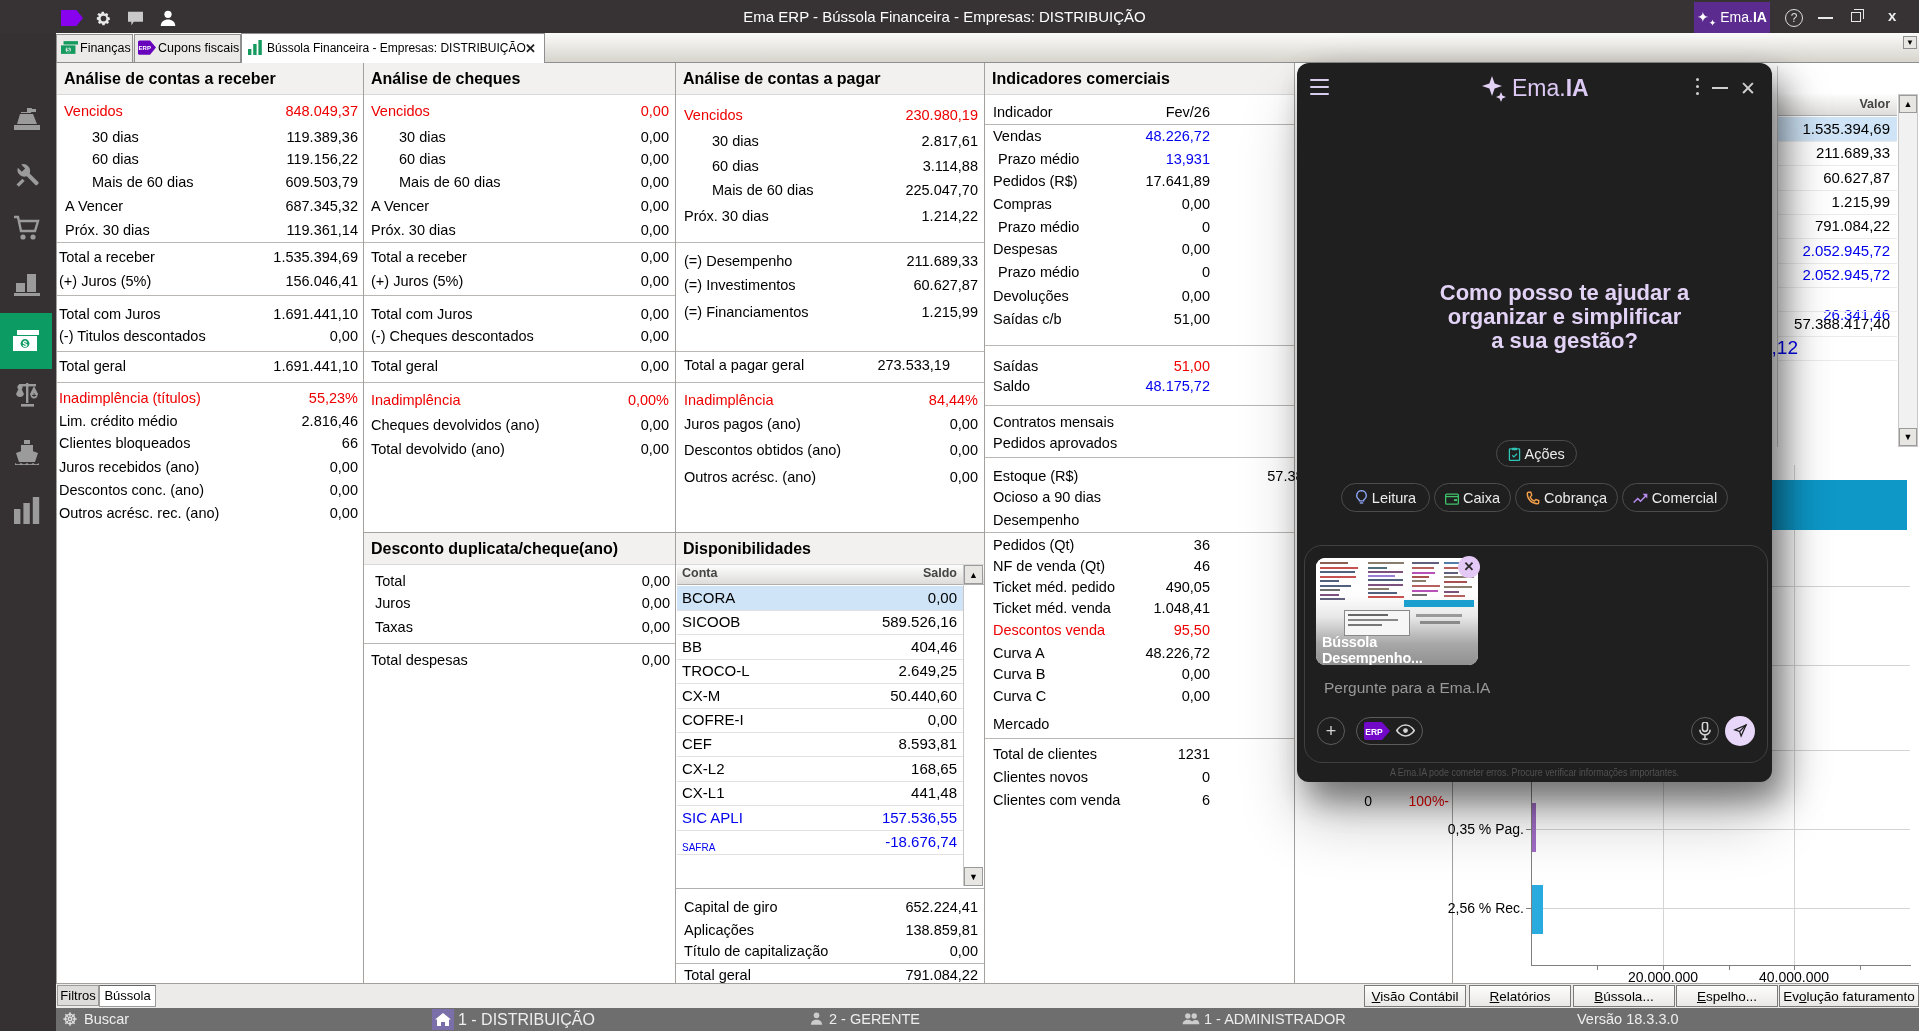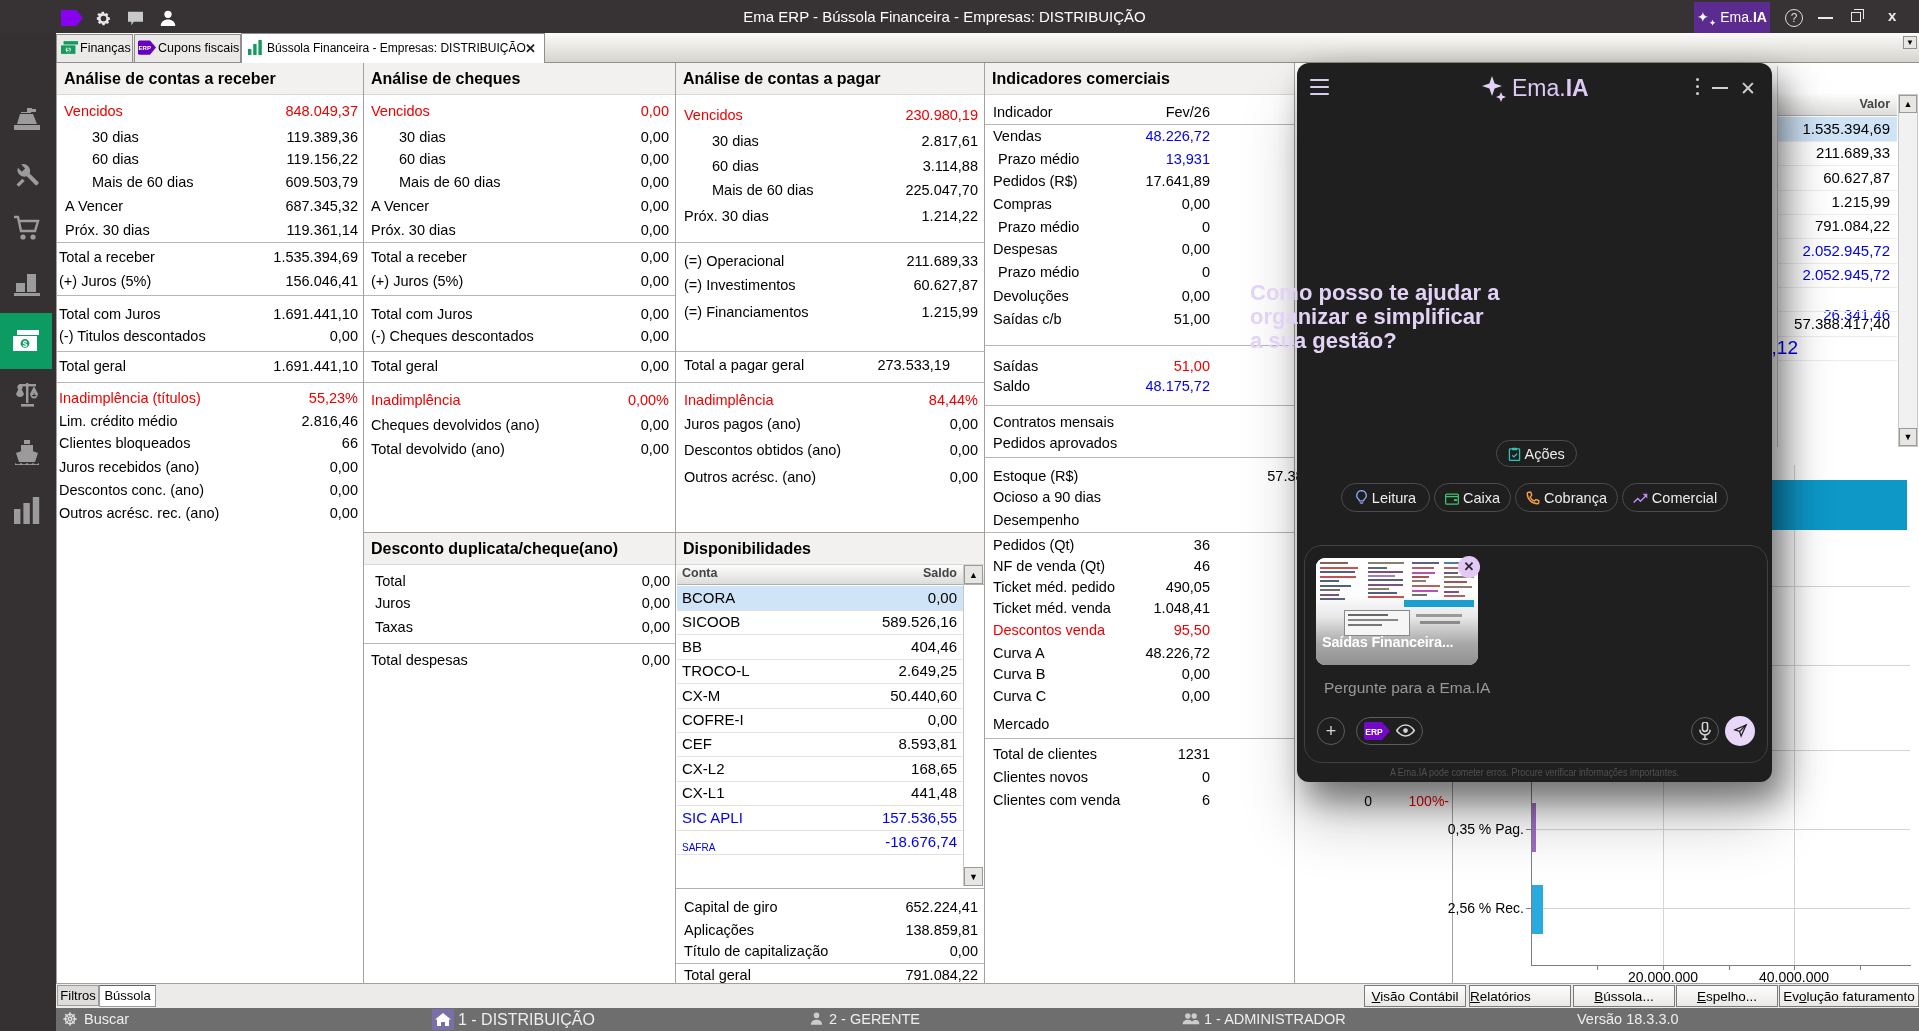--- a/index.html
+++ b/index.html
@@ -206,21 +206,21 @@
 <div class="v b red" style="left:758px;top:104px;width:220px">230.980,19</div>
 <div class="r " style="left:712px;top:130px">30 dias</div>
 <div class="v " style="left:758px;top:130px;width:220px">2.817,61</div>
 <div class="r " style="left:712px;top:155px">60 dias</div>
 <div class="v " style="left:758px;top:155px;width:220px">3.114,88</div>
 <div class="r " style="left:712px;top:179px">Mais de 60 dias</div>
 <div class="v " style="left:758px;top:179px;width:220px">225.047,70</div>
 <div class="r " style="left:684px;top:205px">Próx. 30 dias</div>
 <div class="v " style="left:758px;top:205px;width:220px">1.214,22</div>
 <div class="hl" style="left:676px;top:242px;width:308px;background:#b9b6b3"></div>
-<div class="r " style="left:684px;top:250px">(=) Operacional</div>
+<div class="r " style="left:684px;top:250px">(=) Desempenho</div>
 <div class="v " style="left:758px;top:250px;width:220px">211.689,33</div>
 <div class="r " style="left:684px;top:274px">(=) Investimentos</div>
 <div class="v " style="left:758px;top:274px;width:220px">60.627,87</div>
 <div class="r " style="left:684px;top:301px">(=) Financiamentos</div>
 <div class="v " style="left:758px;top:301px;width:220px">1.215,99</div>
 <div class="hl" style="left:676px;top:351px;width:308px;background:#b9b6b3"></div>
 <div class="r b" style="left:684px;top:354px">Total a pagar geral</div>
 <div class="v b" style="left:730px;top:354px;width:220px">273.533,19</div>
 <div class="hl" style="left:676px;top:382px;width:308px;background:#b9b6b3"></div>
 <div class="r red" style="left:684px;top:389px">Inadimplência</div>
@@ -392,21 +392,21 @@
 <div class="v" style="left:1404px;top:818px;width:120px;font-size:14px">0,35 % Pag.</div>
 <div class="v" style="left:1404px;top:897px;width:120px;font-size:14px">2,56 % Rec.</div>
 <div class="v" style="left:1340px;top:790px;width:32px;font-size:14px">0</div>
 <div class="v red" style="left:1389px;top:790px;width:60px;font-size:14px">100%-</div>
 <div class="abs" style="left:1613px;top:969px;width:100px;text-align:center;font-size:14px">20.000.000</div>
 <div class="abs" style="left:1744px;top:969px;width:100px;text-align:center;font-size:14px">40.000.000</div>
 <div class="abs" style="left:56px;top:984px;width:1863px;height:24px;background:#ecebe9"></div>
 <div class="abs" style="left:57px;top:985px;width:42px;height:21px;background:#dddcda;border:1px solid #9a9a9a;font-size:13px;text-align:center;line-height:20px">Filtros</div>
 <div class="abs" style="left:99px;top:985px;width:57px;height:22px;background:#fff;border:1px solid #9a9a9a;border-top-color:#666;font-size:13px;text-align:center;line-height:20px">Bússola</div>
 <div class="abs" style="left:1364px;top:985px;width:102px;height:22px;background:linear-gradient(#fdfdfd,#e9e8e6);border:1px solid #7a7a7a;font-size:13.5px;text-align:center;line-height:21px"><u>V</u>isão Contábil</div>
-<div class="abs" style="left:1469px;top:985px;width:102px;height:22px;background:linear-gradient(#fdfdfd,#e9e8e6);border:1px solid #7a7a7a;font-size:13.5px;line-height:21px"><u>R</u>elatórios</div>
+<div class="abs" style="left:1469px;top:985px;width:102px;height:22px;background:linear-gradient(#fdfdfd,#e9e8e6);border:1px solid #7a7a7a;font-size:13.5px;text-align:center;line-height:21px"><u>R</u>elatórios</div>
 <div class="abs" style="left:1573px;top:985px;width:102px;height:22px;background:linear-gradient(#fdfdfd,#e9e8e6);border:1px solid #7a7a7a;font-size:13.5px;text-align:center;line-height:21px"><u>B</u>ússola...</div>
 <div class="abs" style="left:1676px;top:985px;width:102px;height:22px;background:linear-gradient(#fdfdfd,#e9e8e6);border:1px solid #7a7a7a;font-size:13.5px;text-align:center;line-height:21px"><u>E</u>spelho...</div>
 <div class="abs" style="left:1779px;top:985px;width:140px;height:22px;background:linear-gradient(#fdfdfd,#e9e8e6);border:1px solid #7a7a7a;font-size:13.5px;text-align:center;line-height:21px">Ev<u>o</u>lução faturamento</div>
 <div class="abs" style="left:56px;top:1008px;width:1863px;height:23px;background:#6e6e6e"></div>
 <div class="abs" style="left:0px;top:1008px;width:56px;height:23px;background:#353132"></div>
 <svg class="abs" style="left:62px;top:1011px" width="16" height="16" viewBox="0 0 24 24">
     <g fill="none" stroke="#ddd" stroke-width="2.2">
       <circle cx="12" cy="12" r="7"></circle>
       <circle cx="12" cy="12" r="2.5"></circle>
       <path d="M12 2v6M12 16v6M2 12h6M16 12h6M5 5l4 4M19 5l-4 4M5 19l4-4M19 19l-4-4"></path>
@@ -438,21 +438,21 @@
 <svg class="abs" style="left:1479px;top:74px" width="30" height="30" viewBox="0 0 30 30">
     <path fill="#e3d2f6" d="M13 2l2.6 7.4L23 12l-7.4 2.6L13 22l-2.6-7.4L3 12l7.4-2.6z"></path>
     <path fill="#e3d2f6" d="M22 18l1.4 3.6L27 23l-3.6 1.4L22 28l-1.4-3.6L17 23l3.6-1.4z"></path>
   </svg>
 <div class="abs" style="left:1512px;top:75px;font-size:23px;color:#dcc9f4">Ema.<b>IA</b></div>
 <div class="abs" style="left:1696px;top:78px;width:3px;height:3px;border-radius:50%;background:#cfcfcf"></div>
 <div class="abs" style="left:1696px;top:85px;width:3px;height:3px;border-radius:50%;background:#cfcfcf"></div>
 <div class="abs" style="left:1696px;top:92px;width:3px;height:3px;border-radius:50%;background:#cfcfcf"></div>
 <div class="abs" style="left:1712px;top:87px;width:16px;height:2px;background:#cfcfcf"></div>
 <div class="abs" style="left:1740px;top:77px;color:#cfcfcf;font-size:19px">✕</div>
-<div class="abs" style="left:1250px;top:281px;width:455px;text-align:left;font-size:22px;font-weight:bold;color:#e2d3f6;line-height:24px">Como posso te ajudar a<br>organizar e simplificar<br>a sua gestão?</div>
+<div class="abs" style="left:1337px;top:281px;width:455px;text-align:center;font-size:22px;font-weight:bold;color:#e2d3f6;line-height:24px">Como posso te ajudar a<br>organizar e simplificar<br>a sua gestão?</div>
 <div class="abs" style="left:1496px;top:440px;width:81px;height:27px;border:1px solid #4c4c4c;border-radius:14px;color:#ececec;font-size:14.5px;text-align:center;line-height:26px"><svg width="13" height="14" viewBox="0 0 20 22" style="vertical-align:-2px">
       <path fill="none" stroke="#2ec4b6" stroke-width="2" d="M6 3H3a1 1 0 00-1 1v16a1 1 0 001 1h14a1 1 0 001-1V4a1 1 0 00-1-1h-3"></path>
       <rect x="6" y="1" width="8" height="4" rx="1" fill="#2ec4b6"></rect>
       <path fill="none" stroke="#2ec4b6" stroke-width="2" d="M6.5 13l2.5 2.5 5-5"></path>
     </svg> Ações</div>
 <div class="abs" style="left:1341px;top:483px;width:89px;height:29px;border:1px solid #4c4c4c;border-radius:15px;color:#ececec;font-size:14.5px;text-align:center;line-height:28px"><svg width="13" height="15" viewBox="0 0 18 22" style="vertical-align:-2px">
       <path fill="none" stroke="#8fa6f7" stroke-width="2" d="M9 1a7 7 0 014 12.7c-.8.6-1 1.3-1 2.3H6c0-1-.2-1.7-1-2.3A7 7 0 019 1z"></path>
       <path stroke="#8fa6f7" stroke-width="2" d="M6.5 19h5"></path>
     </svg> Leitura</div>
 <div class="abs" style="left:1434px;top:483px;width:77px;height:29px;border:1px solid #4c4c4c;border-radius:15px;color:#ececec;font-size:14.5px;text-align:center;line-height:28px"><svg width="14" height="13" viewBox="0 0 22 20" style="vertical-align:-2px">
@@ -504,21 +504,21 @@
 <div class="abs" style="left:128px;top:28px;width:28px;height:2px;background:#765;opacity:.85"></div>
 <div class="abs" style="left:128px;top:33px;width:15px;height:2px;background:#636;opacity:.85"></div>
 <div class="abs" style="left:128px;top:37px;width:21px;height:2px;background:#a44;opacity:.85"></div>
 <div class="abs" style="left:88px;top:42px;width:70px;height:7px;background:#1a9fce"></div>
 <div class="abs" style="left:28px;top:52px;width:66px;height:26px;background:#f6f6f6;border:1px solid #888"></div>
 <div class="abs" style="left:32px;top:56px;width:40px;height:2px;background:#666"></div>
 <div class="abs" style="left:32px;top:61px;width:50px;height:2px;background:#888"></div>
 <div class="abs" style="left:32px;top:66px;width:34px;height:2px;background:#777"></div>
 <div class="abs" style="left:100px;top:56px;width:46px;height:3px;background:#9a9a9a"></div>
 <div class="abs" style="left:104px;top:63px;width:40px;height:3px;background:#8a8a8a"></div>
-<div class="abs" style="left:0;top:76px;width:162px;font-size:14.5px;font-weight:bold;color:#fff;padding-left:6px;letter-spacing:-0.2px">Saídas Financeira...</div>
+<div class="abs" style="left:0;top:76px;width:162px;font-size:14.5px;font-weight:bold;color:#fff;padding-left:6px;letter-spacing:-0.2px">Bússola Desempenho...</div>
 </div>
 <div class="abs" style="left:1458px;top:556px;width:22px;height:22px;border-radius:50%;background:#e4c8f6;color:#2a2a2a;font-size:13px;font-weight:bold;text-align:center;line-height:22px">✕</div>
 <div class="abs" style="left:1324px;top:679px;font-size:15.5px;color:#989898">Pergunte para a Ema.IA</div>
 <div class="abs" style="left:1317px;top:717px;width:28px;height:28px;border:1px solid #5c5c5c;border-radius:50%;color:#d5d5d5;font-size:18px;text-align:center;line-height:26px;font-weight:300">+</div>
 <div class="abs" style="left:1356px;top:717px;width:67px;height:28px;border:1px solid #5c5c5c;border-radius:14px"></div>
 <svg class="abs" style="left:1364px;top:722px" width="26" height="18" viewBox="0 0 26 18">
     <path fill="#7209c8" d="M2 0h16l8 9-8 9H2a2 2 0 01-2-2V2a2 2 0 012-2z"></path>
     <text x="10" y="12.5" font-size="8.5" text-anchor="middle" fill="#fff" font-weight="bold">ERP</text>
   </svg>
 <svg class="abs" style="left:1396px;top:723px" width="19" height="15" viewBox="0 0 24 18">

